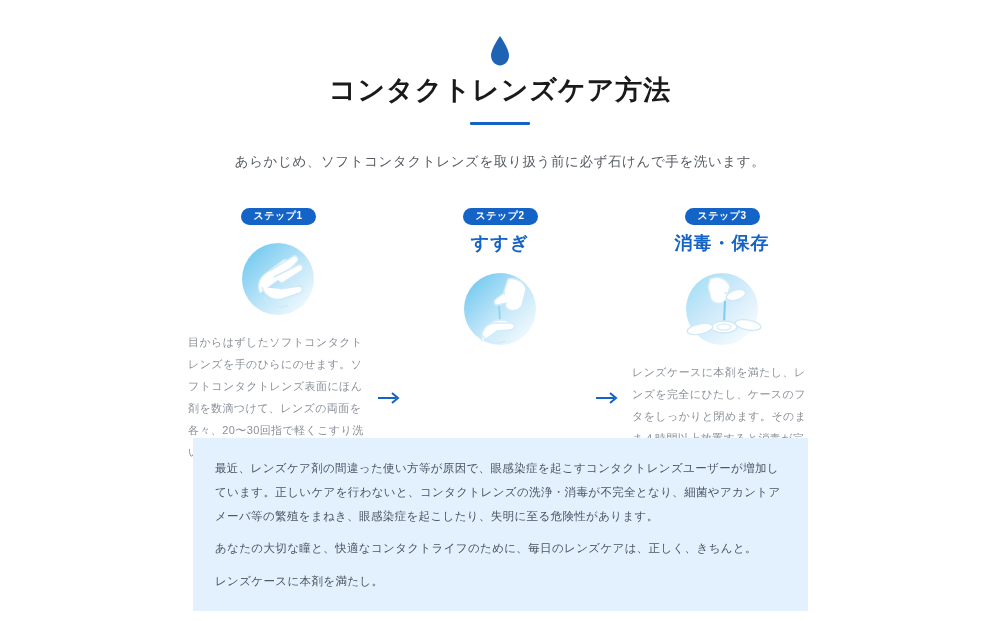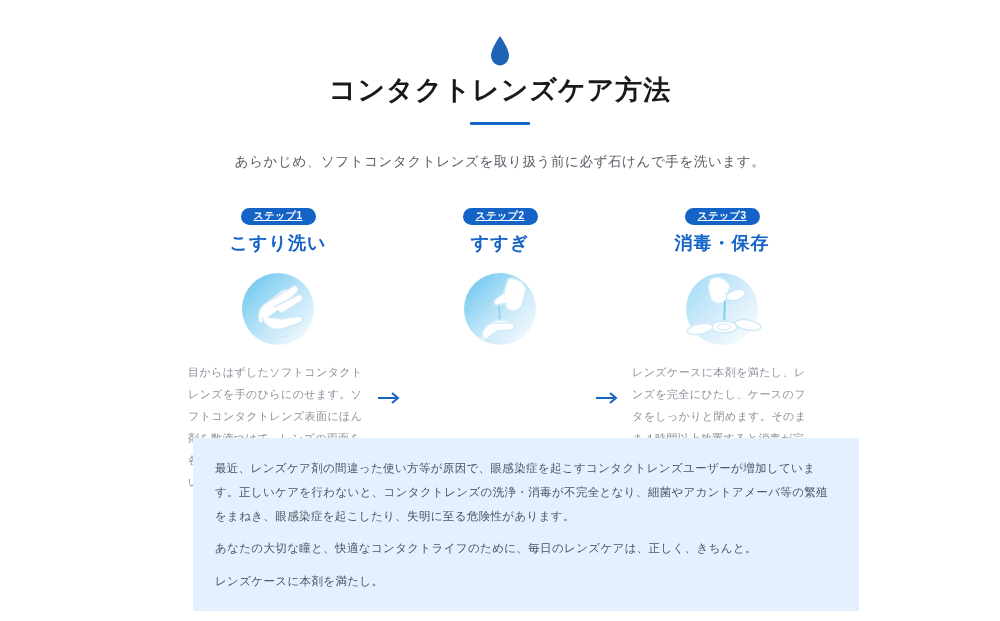--- a/index.html
+++ b/index.html
@@ -71,21 +71,20 @@
   .badge {
     display: inline-block;
     background: #1463c6;
     color: #ffffff;
     font-size: 10px;
     font-weight: bold;
     letter-spacing: 0.5px;
     border-radius: 9px;
     padding: 3px 13px 4px 13px;
     line-height: 1;
-    text-decoration: underline;
   }
   .badge-wrap { text-align: center; }
   .step-title {
     text-align: center;
     font-size: 18px;
     font-weight: bold;
     color: #1463c6;
     letter-spacing: 1px;
     margin: 6px 0 0 0;
   }
@@ -111,21 +110,21 @@
     height: 14px;
   }
   .arrow-1 { left: 190px; }
   .arrow-2 { left: 408px; }
 
   
   .notice {
     position: absolute;
     left: 193px;
     top: 438px;
-    width: 666px;
+    width: 615px;
     background: #e2f1fd;
     padding: 18px 24px 18px 22px;
     box-sizing: border-box;
   }
   .notice p {
     margin: 0;
     font-size: 11.5px;
     line-height: 2.1;
     color: #4a5560;
     letter-spacing: 0.35px;
@@ -145,21 +144,20 @@
     <div class="title-rule"></div>
     <p class="lead">あらかじめ、ソフトコンタクトレンズを取り扱う前に必ず石けんで手を洗います。</p>
   </div>
 
   <div class="steps">
 
     <div class="step">
       <div class="badge-wrap">
         <span class="badge">ステップ1</span>
       </div>
-      <h2 class="step-title">こすり洗い</h2>
       <div class="illus">
         <svg width="96" height="88" viewBox="0 0 96 88">
           <defs>
             <linearGradient id="g1" x1="0" y1="0" x2="1" y2="1">
               <stop offset="0%" stop-color="#63c3ee"></stop>
               <stop offset="55%" stop-color="#bfe6f8"></stop>
               <stop offset="100%" stop-color="#ffffff"></stop>
             </linearGradient>
           </defs>
           <circle cx="48" cy="44" r="36" fill="url(#g1)"></circle>

